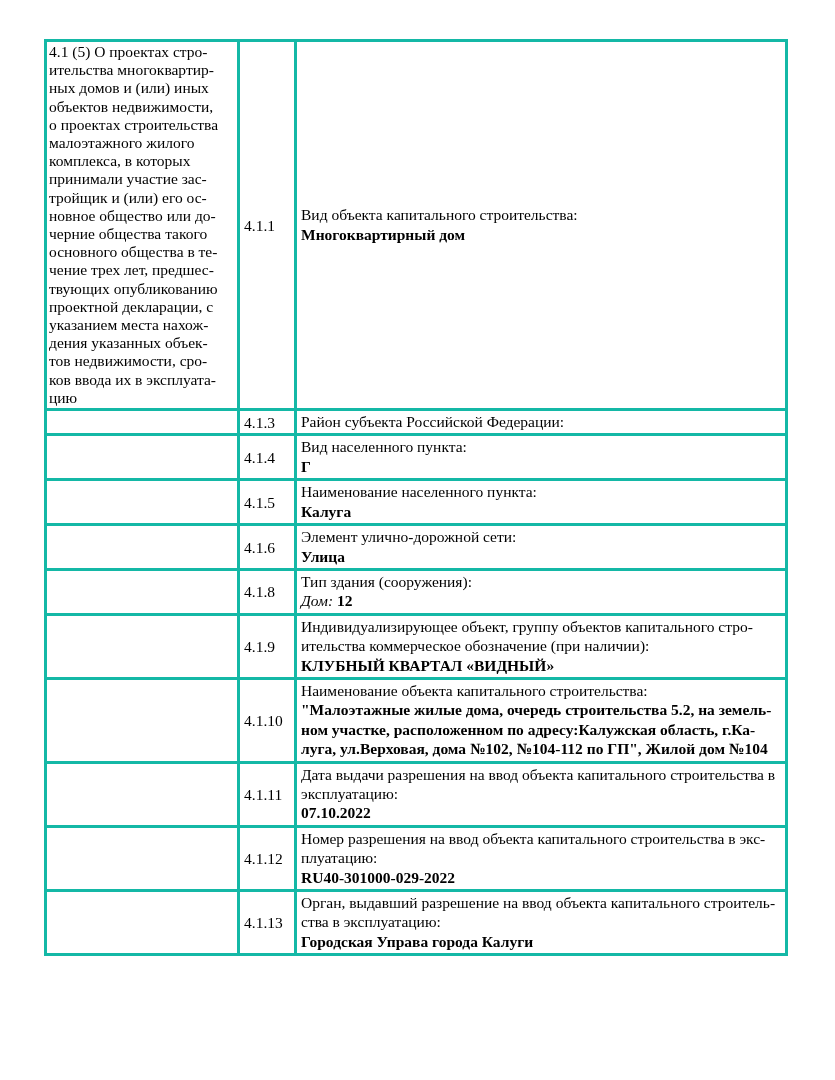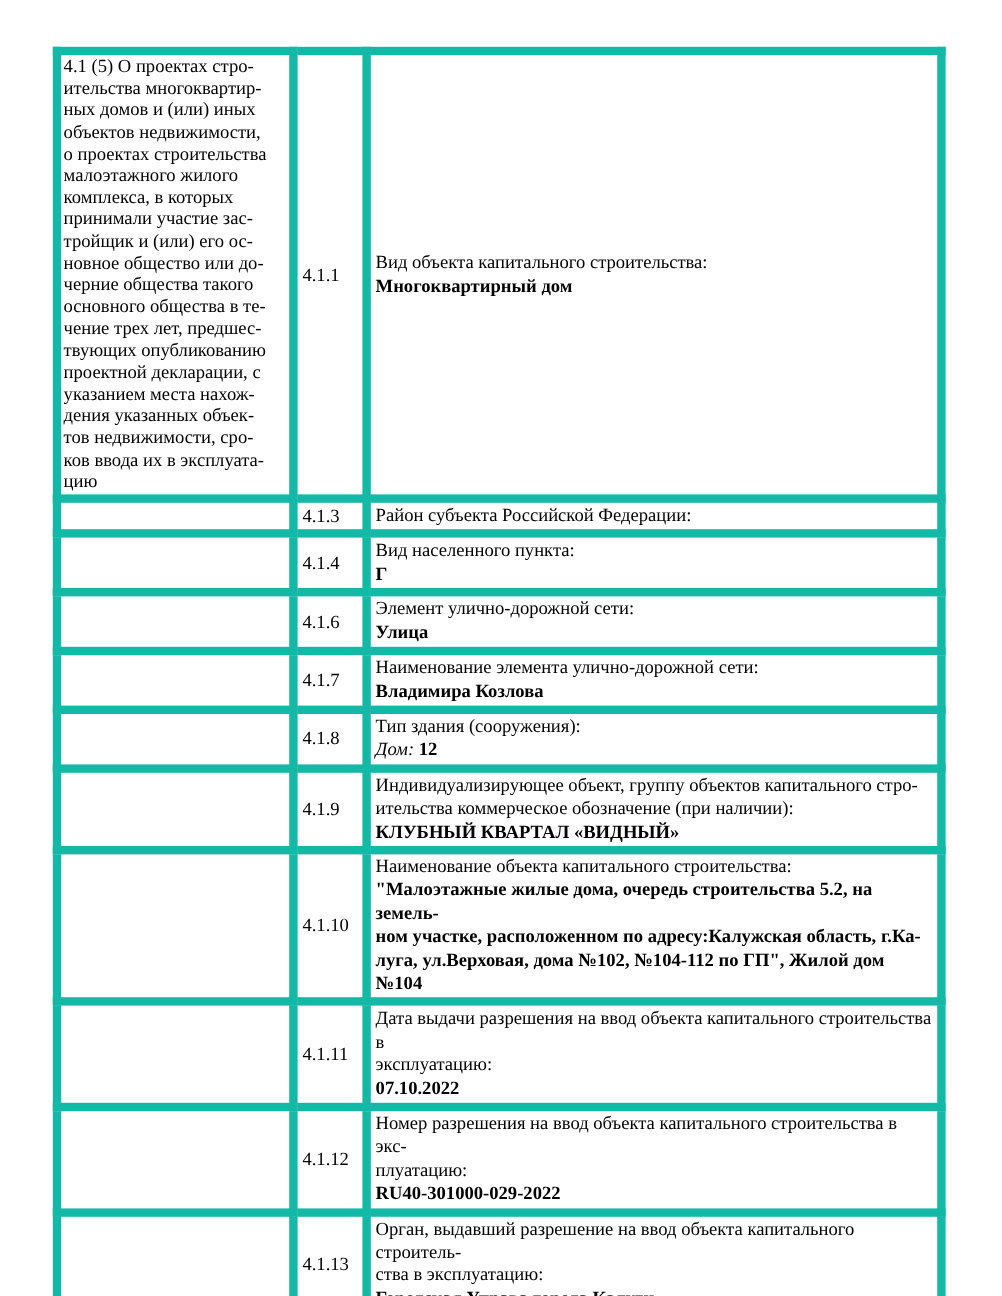--- a/index.html
+++ b/index.html
@@ -25,21 +25,21 @@
   table.decl {
     position: absolute;
     left: 44px;
     top: 39px;
     width: 744px;
     border-collapse: collapse;
     table-layout: fixed;
     border: 2px solid #1c1c1c;
   }
   table.decl td {
-    border: 7px solid #14b8a6;
+    border: 3px solid #14b8a6;
     font-size: 15.5px;
     overflow: hidden;
   }
   td.col-note {
     width: 186px;
     vertical-align: top;
     padding: 1px 2px 1px 2px;
     line-height: 18.2px;
     white-space: pre-line;
   }
@@ -110,32 +110,32 @@
         <tr>
           <td class="col-note"></td>
           <td class="col-num">4.1.4</td>
           <td class="col-field">
             <div class="field-label">Вид населенного пункта:</div>
             <div class="field-value"><span>Г</span></div>
           </td>
         </tr>
         <tr>
           <td class="col-note"></td>
+          <td class="col-num">4.1.5</td>
+          <td class="col-field">
+            <div class="field-label">Наименование населенного пункта:</div>
+            <div class="field-value"><span>Калуга</span></div>
+          </td>
+        </tr>
+        <tr>
+          <td class="col-note"></td>
           <td class="col-num">4.1.6</td>
           <td class="col-field">
             <div class="field-label">Элемент улично-дорожной сети:</div>
             <div class="field-value"><span>Улица</span></div>
-          </td>
-        </tr>
-        <tr>
-          <td class="col-note"></td>
-          <td class="col-num">4.1.7</td>
-          <td class="col-field">
-            <div class="field-label">Наименование элемента улично-дорожной сети:</div>
-            <div class="field-value"><span>Владимира Козлова</span></div>
           </td>
         </tr>
         <tr>
           <td class="col-note"></td>
           <td class="col-num">4.1.8</td>
           <td class="col-field">
             <div class="field-label">Тип здания (сооружения):</div>
             <div class="field-value"><span class="value-prefix">Дом: </span><span>12</span></div>
           </td>
         </tr>

